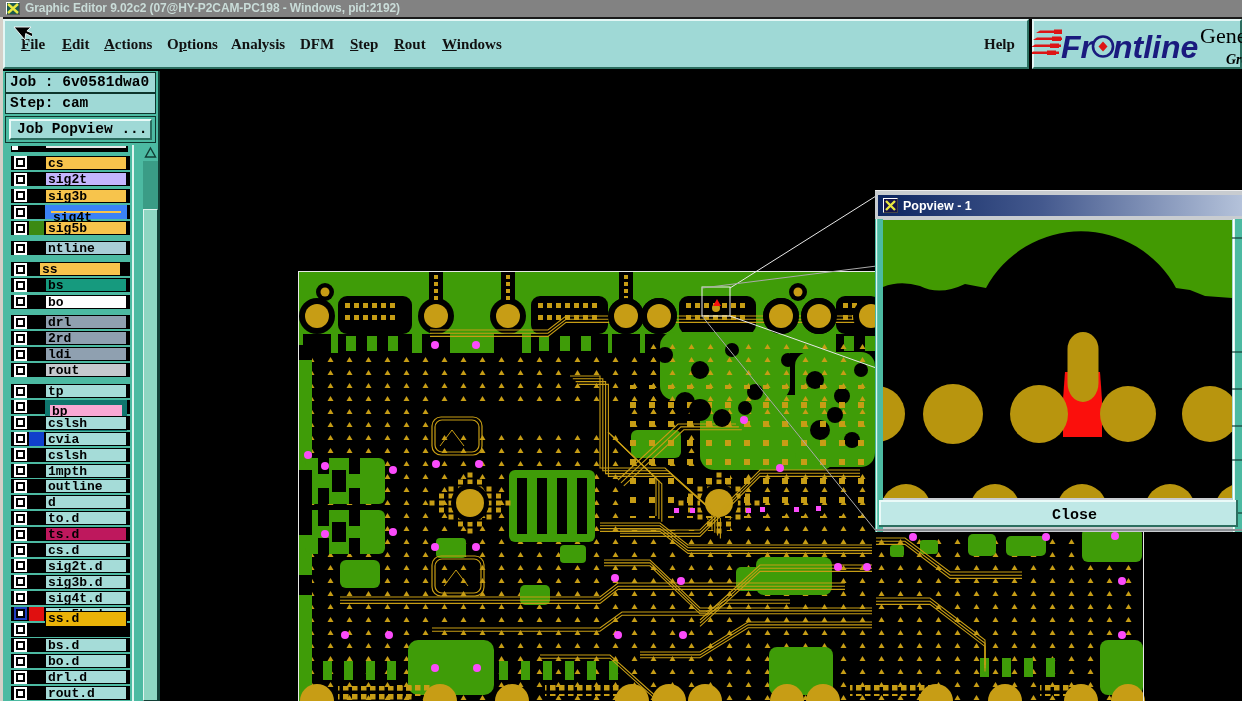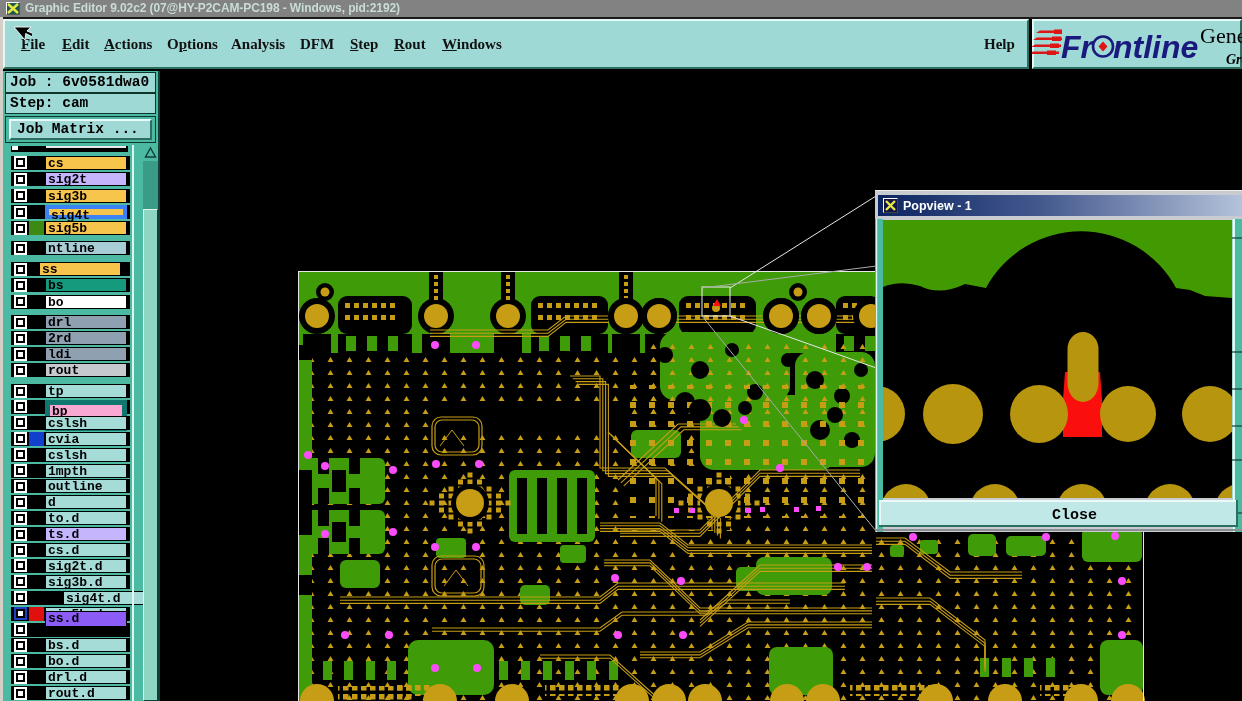--- a/index.html
+++ b/index.html
@@ -63,21 +63,21 @@
 <div class="abs" style="left:3px;top:71px;width:157px;height:630px;background:#4cbaa2"></div>
 
 <div class="abs" style="left:5px;top:72px;width:151px;height:42px;border:1px solid #0d352c;box-sizing:border-box;background:#0d352c"></div>
 
 <div class="abs" style="left:6px;top:73px;width:149px;height:19px;background:#9fd9d6;font:bold 14.5px 'Liberation Mono',monospace;color:#000;line-height:19px;padding-left:4px;box-sizing:border-box">Job : 6v0581dwa0</div>
 
 <div class="abs" style="left:6px;top:94px;width:149px;height:19px;background:#9fd9d6;font:bold 14.5px 'Liberation Mono',monospace;color:#000;line-height:19px;padding-left:4px;box-sizing:border-box">Step: cam</div>
 
 <div class="abs" style="left:5px;top:116px;width:151px;height:27px;border:1px solid #0d352c;box-sizing:border-box"></div>
 
-<div class="abs" style="left:9px;top:119px;width:143px;height:21px;background:#9fd9d6;border:2px solid #2c6e60;border-top-color:#eafaf8;border-left-color:#eafaf8;box-sizing:border-box;font:bold 14.5px 'Liberation Mono',monospace;color:#000;line-height:17px;padding-left:6px">Job Matrix ...</div>
+<div class="abs" style="left:9px;top:119px;width:143px;height:21px;background:#9fd9d6;border:2px solid #2c6e60;border-top-color:#eafaf8;border-left-color:#eafaf8;box-sizing:border-box;font:bold 14.5px 'Liberation Mono',monospace;color:#000;line-height:17px;padding-left:6px">Job Popview ...</div>
 
 <div class="abs" style="left:11px;top:146px;width:117px;height:6px;background:#000"></div>
 <div class="abs" style="left:46px;top:146px;width:80px;height:2px;background:#e8e8e8"></div>
 <div class="abs" style="left:12px;top:146px;width:6px;height:4px;background:#fff"></div>
 
 <div style="position:absolute;left:11px;top:155.8px;width:119px;height:14px;background:#000"></div>
 <div style="position:absolute;left:14px;top:156.3px;width:13px;height:13px;background:#ffffff"></div>
 <div style="position:absolute;left:16px;top:158.3px;width:9px;height:9px;background:#000"></div>
 <div style="position:absolute;left:18px;top:160.3px;width:5px;height:5px;background:#fff"></div>
 <div style="position:absolute;left:45px;top:155.8px;width:82px;height:14px;background:#f7c44c;border:1px solid #000;box-sizing:border-box;font:bold 13px 'Liberation Mono',monospace;color:#000;line-height:13px;padding-left:2px">cs</div>
@@ -91,21 +91,21 @@
 <div style="position:absolute;left:11px;top:188.6px;width:119px;height:14px;background:#000"></div>
 <div style="position:absolute;left:14px;top:189.1px;width:13px;height:13px;background:#ffffff"></div>
 <div style="position:absolute;left:16px;top:191.1px;width:9px;height:9px;background:#000"></div>
 <div style="position:absolute;left:18px;top:193.1px;width:5px;height:5px;background:#fff"></div>
 <div style="position:absolute;left:45px;top:188.6px;width:82px;height:14px;background:#f7c44c;border:1px solid #000;box-sizing:border-box;font:bold 13px 'Liberation Mono',monospace;color:#000;line-height:13px;padding-left:2px">sig3b</div>
 
 <div style="position:absolute;left:11px;top:205.0px;width:119px;height:14px;background:#000"></div>
 <div style="position:absolute;left:14px;top:205.5px;width:13px;height:13px;background:#ffffff"></div>
 <div style="position:absolute;left:16px;top:207.5px;width:9px;height:9px;background:#000"></div>
 <div style="position:absolute;left:18px;top:209.5px;width:5px;height:5px;background:#fff"></div>
-<div style="position:absolute;left:45px;top:205.0px;width:82px;height:14px;background:#f7c44c;border:4px solid #3b82f6;box-sizing:border-box;font:bold 13px 'Liberation Mono',monospace;color:#000;line-height:13px;padding-left:2px">sig4t</div>
+<div style="position:absolute;left:45px;top:205.0px;width:82px;height:14px;background:#f7c44c;border:6px solid #3b82f6;box-sizing:border-box;font:bold 13px 'Liberation Mono',monospace;color:#000;line-height:13px;padding-left:2px">sig4t</div>
 
 <div style="position:absolute;left:11px;top:221.4px;width:119px;height:14px;background:#000"></div>
 <div style="position:absolute;left:14px;top:221.9px;width:13px;height:13px;background:#ffffff"></div>
 <div style="position:absolute;left:16px;top:223.9px;width:9px;height:9px;background:#000"></div>
 <div style="position:absolute;left:18px;top:225.9px;width:5px;height:5px;background:#fff"></div>
 <div style="position:absolute;left:29px;top:221.4px;width:15px;height:14px;background:#3c8a14"></div>
 <div style="position:absolute;left:45px;top:221.4px;width:82px;height:14px;background:#f7c44c;border:1px solid #000;box-sizing:border-box;font:bold 13px 'Liberation Mono',monospace;color:#000;line-height:13px;padding-left:2px">sig5b</div>
 
 <div style="position:absolute;left:11px;top:241.0px;width:119px;height:14px;background:#000"></div>
 <div style="position:absolute;left:14px;top:241.5px;width:13px;height:13px;background:#ffffff"></div>
@@ -207,21 +207,21 @@
 <div style="position:absolute;left:11px;top:511.2px;width:119px;height:14px;background:#000"></div>
 <div style="position:absolute;left:14px;top:511.7px;width:13px;height:13px;background:#ffffff"></div>
 <div style="position:absolute;left:16px;top:513.7px;width:9px;height:9px;background:#000"></div>
 <div style="position:absolute;left:18px;top:515.7px;width:5px;height:5px;background:#fff"></div>
 <div style="position:absolute;left:45px;top:511.2px;width:82px;height:14px;background:#a5dcd8;border:1px solid #000;box-sizing:border-box;font:bold 13px 'Liberation Mono',monospace;color:#000;line-height:13px;padding-left:2px">to.d</div>
 
 <div style="position:absolute;left:11px;top:527.1px;width:119px;height:14px;background:#000"></div>
 <div style="position:absolute;left:14px;top:527.6px;width:13px;height:13px;background:#ffffff"></div>
 <div style="position:absolute;left:16px;top:529.6px;width:9px;height:9px;background:#000"></div>
 <div style="position:absolute;left:18px;top:531.6px;width:5px;height:5px;background:#fff"></div>
-<div style="position:absolute;left:45px;top:527.1px;width:82px;height:14px;background:#c4b5fd;border:1px solid #000;box-sizing:border-box;font:bold 13px 'Liberation Mono',monospace;color:#000;line-height:13px;padding-left:2px">ts.d</div>
+<div style="position:absolute;left:45px;top:527.1px;width:82px;height:14px;background:#be185d;border:1px solid #000;box-sizing:border-box;font:bold 13px 'Liberation Mono',monospace;color:#000;line-height:13px;padding-left:2px">ts.d</div>
 
 <div style="position:absolute;left:11px;top:543.0px;width:119px;height:14px;background:#000"></div>
 <div style="position:absolute;left:14px;top:543.5px;width:13px;height:13px;background:#ffffff"></div>
 <div style="position:absolute;left:16px;top:545.5px;width:9px;height:9px;background:#000"></div>
 <div style="position:absolute;left:18px;top:547.5px;width:5px;height:5px;background:#fff"></div>
 <div style="position:absolute;left:45px;top:543.0px;width:82px;height:14px;background:#a5dcd8;border:1px solid #000;box-sizing:border-box;font:bold 13px 'Liberation Mono',monospace;color:#000;line-height:13px;padding-left:2px">cs.d</div>
 
 <div style="position:absolute;left:11px;top:558.9px;width:119px;height:14px;background:#000"></div>
 <div style="position:absolute;left:14px;top:559.4px;width:13px;height:13px;background:#ffffff"></div>
 <div style="position:absolute;left:16px;top:561.4px;width:9px;height:9px;background:#000"></div>
@@ -231,35 +231,35 @@
 <div style="position:absolute;left:11px;top:574.8px;width:119px;height:14px;background:#000"></div>
 <div style="position:absolute;left:14px;top:575.3px;width:13px;height:13px;background:#ffffff"></div>
 <div style="position:absolute;left:16px;top:577.3px;width:9px;height:9px;background:#000"></div>
 <div style="position:absolute;left:18px;top:579.3px;width:5px;height:5px;background:#fff"></div>
 <div style="position:absolute;left:45px;top:574.8px;width:82px;height:14px;background:#a5dcd8;border:1px solid #000;box-sizing:border-box;font:bold 13px 'Liberation Mono',monospace;color:#000;line-height:13px;padding-left:2px">sig3b.d</div>
 
 <div style="position:absolute;left:11px;top:590.7px;width:119px;height:14px;background:#000"></div>
 <div style="position:absolute;left:14px;top:591.2px;width:13px;height:13px;background:#ffffff"></div>
 <div style="position:absolute;left:16px;top:593.2px;width:9px;height:9px;background:#000"></div>
 <div style="position:absolute;left:18px;top:595.2px;width:5px;height:5px;background:#fff"></div>
-<div style="position:absolute;left:63px;top:590.7px;width:82px;height:14px;background:#a5dcd8;border:1px solid #000;box-sizing:border-box;font:bold 13px 'Liberation Mono',monospace;color:#000;line-height:13px;padding-left:2px">sig4t.d</div>
+<div style="position:absolute;left:45px;top:590.7px;width:82px;height:14px;background:#a5dcd8;border:1px solid #000;box-sizing:border-box;font:bold 13px 'Liberation Mono',monospace;color:#000;line-height:13px;padding-left:2px">sig4t.d</div>
 
 <div style="position:absolute;left:11px;top:606.6px;width:119px;height:14px;background:#000"></div>
 <div style="position:absolute;left:14px;top:607.1px;width:13px;height:13px;background:#2040c0"></div>
 <div style="position:absolute;left:16px;top:609.1px;width:9px;height:9px;background:#000"></div>
 <div style="position:absolute;left:18px;top:611.1px;width:5px;height:5px;background:#fff"></div>
 <div style="position:absolute;left:29px;top:606.6px;width:15px;height:14px;background:#e01010"></div>
 <div style="position:absolute;left:45px;top:606.6px;width:82px;height:14px;background:#a5dcd8;border:1px solid #000;box-sizing:border-box;font:bold 13px 'Liberation Mono',monospace;color:#000;line-height:13px;padding-left:2px">sig5b.d</div>
 <div style="position:absolute;left:118px;top:610.6px;width:6px;height:6px;background:#ccc;border:1px solid #444;box-sizing:border-box"></div>
 
 <div style="position:absolute;left:11px;top:622.5px;width:119px;height:14px;background:#000"></div>
 <div style="position:absolute;left:14px;top:623.0px;width:13px;height:13px;background:#ffffff"></div>
 <div style="position:absolute;left:16px;top:625.0px;width:9px;height:9px;background:#000"></div>
 <div style="position:absolute;left:18px;top:627.0px;width:5px;height:5px;background:#fff"></div>
-<div style="position:absolute;left:45px;top:611px;width:82px;height:16px;background:#8b5cf6;border:1px solid #000;box-sizing:border-box;font:bold 13px 'Liberation Mono',monospace;color:#000;line-height:13px;padding-left:2px">ss.d</div>
+<div style="position:absolute;left:45px;top:611px;width:82px;height:16px;background:#eab308;border:1px solid #000;box-sizing:border-box;font:bold 13px 'Liberation Mono',monospace;color:#000;line-height:13px;padding-left:2px">ss.d</div>
 
 <div style="position:absolute;left:11px;top:638.4px;width:119px;height:14px;background:#000"></div>
 <div style="position:absolute;left:14px;top:638.9px;width:13px;height:13px;background:#ffffff"></div>
 <div style="position:absolute;left:16px;top:640.9px;width:9px;height:9px;background:#000"></div>
 <div style="position:absolute;left:18px;top:642.9px;width:5px;height:5px;background:#fff"></div>
 <div style="position:absolute;left:45px;top:638.4px;width:82px;height:14px;background:#a5dcd8;border:1px solid #000;box-sizing:border-box;font:bold 13px 'Liberation Mono',monospace;color:#000;line-height:13px;padding-left:2px">bs.d</div>
 
 <div style="position:absolute;left:11px;top:654.3px;width:119px;height:14px;background:#000"></div>
 <div style="position:absolute;left:14px;top:654.8px;width:13px;height:13px;background:#ffffff"></div>
 <div style="position:absolute;left:16px;top:656.8px;width:9px;height:9px;background:#000"></div>

